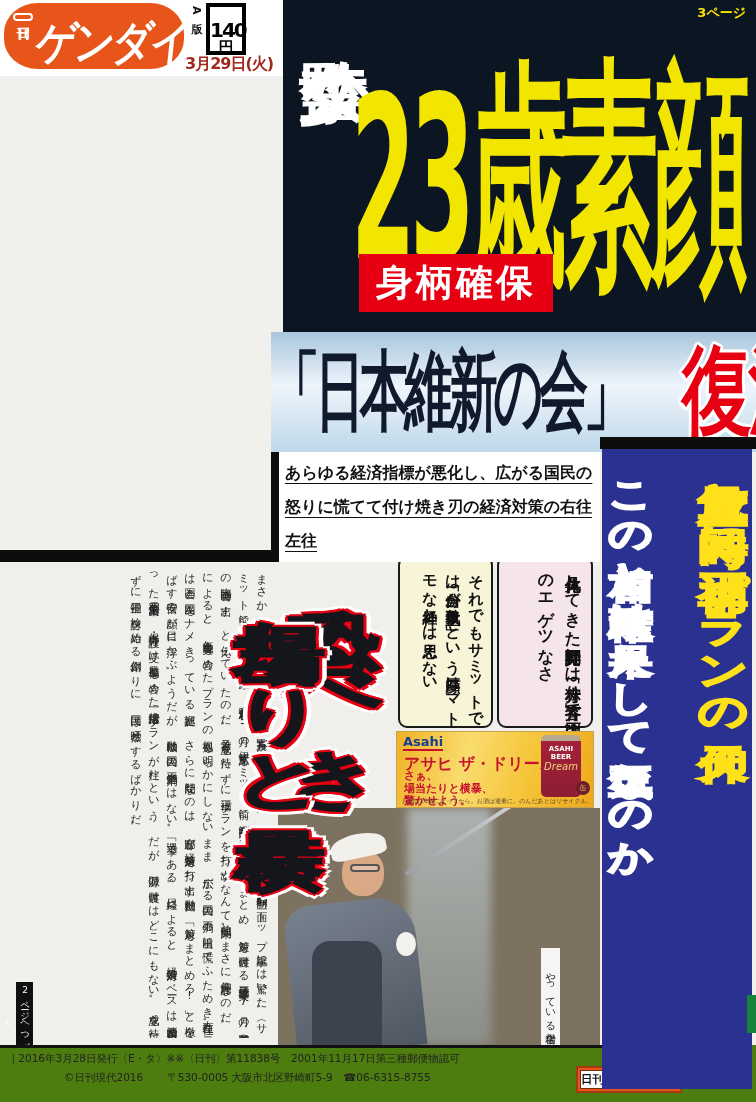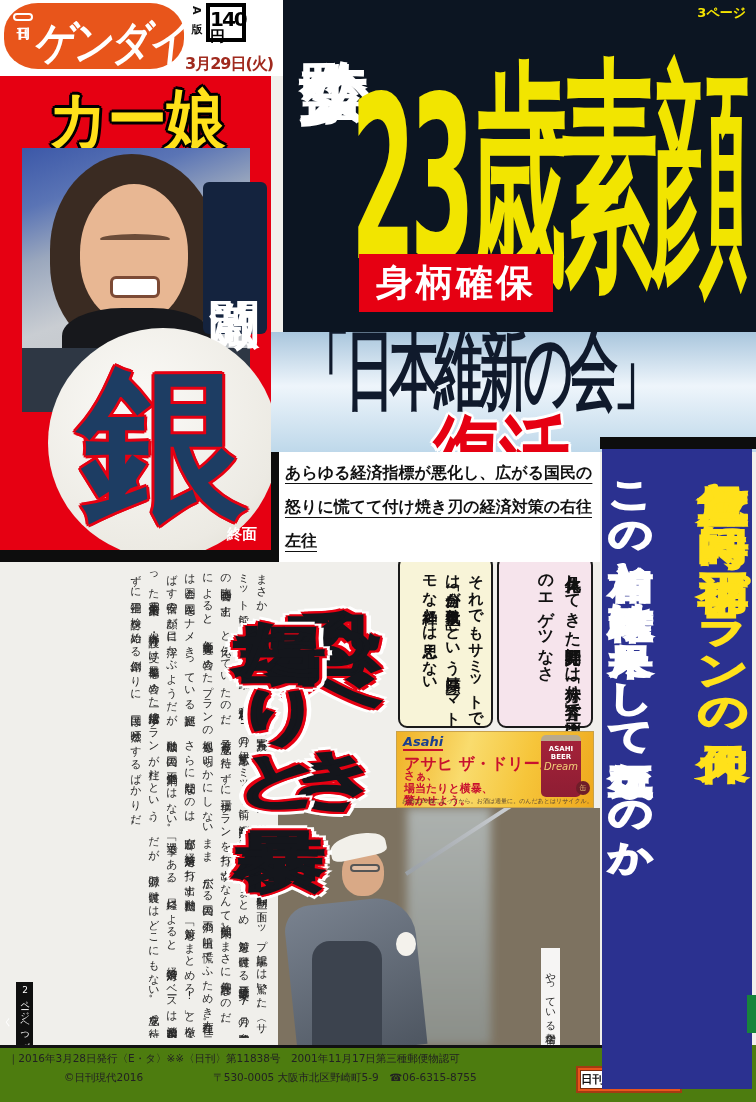--- a/index.html
+++ b/index.html
@@ -11,21 +11,21 @@
   .ol-red { text-shadow:3px 0 0 #e60012,-3px 0 0 #e60012,0 3px 0 #e60012,0 -3px 0 #e60012,2px 2px 0 #e60012,-2px 2px 0 #e60012,2px -2px 0 #e60012,-2px -2px 0 #e60012; }
   .ol-redwhite { text-shadow:3px 0 0 #e60012,-3px 0 0 #e60012,0 3px 0 #e60012,0 -3px 0 #e60012,2.5px 2.5px 0 #e60012,-2.5px 2.5px 0 #e60012,2.5px -2.5px 0 #e60012,-2.5px -2.5px 0 #e60012,6px 0 0 #fff,-6px 0 0 #fff,0 6px 0 #fff,0 -6px 0 #fff,4.5px 4.5px 0 #fff,-4.5px 4.5px 0 #fff,4.5px -4.5px 0 #fff,-4.5px -4.5px 0 #fff; }
   .ol-white { text-shadow:3px 0 0 #fff,-3px 0 0 #fff,0 3px 0 #fff,0 -3px 0 #fff,2px 2px 0 #fff,-2px 2px 0 #fff,2px -2px 0 #fff,-2px -2px 0 #fff; }
 
   
   .masthead { left:0; top:0; width:283px; height:76px; background:#fff; z-index:4; }
   .logo { left:4px; top:3px; width:180px; height:66px; background:#e8551b; border-radius:34px/30px; }
   .logo-small { left:9px; top:10px; writing-mode:vertical-rl; color:#fff; font-size:13px; font-weight:700; border:2px solid #fff; border-radius:12px; padding:2px 1px; line-height:1.05; }
   .logo-main { left:36px; top:8px; color:#fff; font-size:40px; font-weight:900; letter-spacing:-3px; transform:skewX(-6deg) scaleY(1.15); transform-origin:left top; white-space:nowrap; }
   .edition { left:188px; top:6px; writing-mode:vertical-rl; font-size:11px; font-weight:700; color:#111; }
-  .price-box { left:206px; top:3px; width:40px; height:39px; border:4px solid #000; background:#fff; line-height:1; padding-top:2px; }
+  .price-box { left:206px; top:3px; width:40px; height:52px; border:4px solid #000; background:#fff; text-align:center; line-height:1; padding-top:13px; }
   .price-box .num { font-size:20px; font-weight:900; letter-spacing:-2px; display:block; }
   .price-box .yen { font-size:15px; font-weight:900; display:block; }
   .date-line { left:185px; top:54px; font-size:16px; font-weight:900; color:#a02a1e; letter-spacing:-1px; white-space:nowrap; }
 
   
   .top-block { left:283px; top:0; width:473px; height:332px; background:#0c1522; z-index:3; }
   .page-ref-top { right:10px; top:4px; color:#f5e400; font-size:13px; font-weight:700; }
   .kicker { left:8px; top:12px; writing-mode:vertical-rl; text-orientation:upright; color:#fff; font-size:62px; font-weight:900; line-height:76px; transform:scaleX(1.12); transform-origin:left top; }
   .h23 { left:68px; top:100px; color:#f2e500; font-size:116px; font-weight:900; white-space:nowrap; letter-spacing:-8px; transform:scale(0.84,2.05); transform-origin:left center; }
   .h23 .digits { font-size:0.95em; letter-spacing:-6px; }
@@ -41,21 +41,21 @@
   .curler-mouth { position:absolute; left:88px; top:128px; width:50px; height:22px; background:#fff; border:3px solid #7c4a35; border-radius:6px; }
   .curler-scarf { position:absolute; left:40px; top:160px; width:150px; height:70px; border-radius:40%; background:#17181c; }
   .curler-jacket { position:absolute; left:0px; top:200px; width:230px; height:70px; background:#2e3744; }
   .gekito-box { right:4px; top:106px; width:64px; height:152px; background:#14233e; border-radius:6px; color:#fff; writing-mode:vertical-rl; text-orientation:upright; font-size:50px; font-weight:900; line-height:64px; padding-top:6px; text-align:center; }
   .silver-circle { left:48px; top:252px; width:230px; height:230px; border-radius:50%; background:radial-gradient(circle at 40% 35%,#fbfaf7,#eceae3 70%,#dddacf); display:flex; align-items:center; justify-content:center; }
   .silver-kanji { color:#1d3d63; font-size:168px; font-weight:900; line-height:1; }
   .shumen { right:14px; bottom:8px; color:#fff; font-size:15px; font-weight:700; }
   .black-rule-left { left:0; top:550px; width:279px; height:12px; background:#0d0d0d; z-index:5; }
 
   
-  .ishin-bar { left:271px; top:332px; width:485px; height:120px; background:linear-gradient(180deg,#a9c6dd 0%,#eef5fb 45%,#bed8ea 100%); display:flex; align-items:center; overflow:hidden; z-index:3;flex-direction:column; }
+  .ishin-bar { left:271px; top:332px; width:485px; height:120px; background:linear-gradient(180deg,#a9c6dd 0%,#eef5fb 45%,#bed8ea 100%); display:flex; align-items:center; overflow:hidden; z-index:3; }
   .ishin-black { font-size:58px; font-weight:900; color:#101a2c; white-space:nowrap; letter-spacing:-5px; transform:scale(0.84,1.5); transform-origin:left center; }
   .ishin-red { font-size:78px; font-weight:900; color:#e60012; white-space:nowrap; letter-spacing:-4px; transform:scale(0.9,1.25); transform-origin:left center; margin-left:-14px; }
 
   
   .lede-zone { left:279px; top:452px; width:321px; height:110px; background:#fff; z-index:2; }
   .black-rule-vert { left:271px; top:452px; width:8px; height:110px; background:#0d0d0d; z-index:3; }
   .lede-text { left:6px; top:4px; width:308px; font-size:16px; font-weight:800; line-height:34px; color:#111; text-decoration:underline; text-underline-offset:5px; }
 
   
   .banner-topbar { left:600px; top:437px; width:156px; height:12px; background:#0d0d0d; z-index:3; }
@@ -67,21 +67,21 @@
   .main-zone { left:0; top:562px; width:602px; height:483px; background:#f0efeb; z-index:1; }
   .headline-v { writing-mode:vertical-rl; text-orientation:upright; color:#14161c; font-weight:900; z-index:6; }
   .kyofu { left:300px; top:4px; font-size:62px; line-height:68px; transform:scaleX(1.5); transform-origin:center top; }
   .baatari { left:247px; top:16px; font-size:60px; line-height:67px; transform:scaleX(1.5); transform-origin:center top; }
   .callout { border:2.5px solid #1a1a1a; border-radius:9px; writing-mode:vertical-rl; text-orientation:upright; font-weight:700; color:#111; padding:6px 4px; z-index:4; }
   .callout-pink { left:497px; top:-6px; width:96px; height:172px; background:#f6e4ec; font-size:16px; line-height:27px; }
   .callout-cream { left:398px; top:-6px; width:95px; height:172px; background:#f8f4d8; font-size:15px; line-height:23px; }
 
   
   .ad { left:396px; top:169px; width:198px; height:77px; background:linear-gradient(105deg,#f0b125 0%,#f9dc6e 35%,#f6c53a 65%,#eea81d 100%); border:1px solid #c9a24a; overflow:hidden; z-index:4; }
-  .ad-brand { left:6px; top:3px; color:#1a3f8f; font-size:13px; font-weight:900; font-style:italic; border-bottom:2px solid #c8102e; line-height:1.1; }
+  .ad-brand { left:6px; top:3px; color:#1a3f8f; font-size:13px; font-weight:900; border-bottom:2px solid #c8102e; line-height:1.1; }
   .ad-product { left:7px; top:22px; color:#c8102e; font-size:16px; font-weight:900; white-space:nowrap; }
   .ad-copy { left:7px; top:38px; color:#c8102e; font-size:11px; font-weight:700; line-height:12.5px; }
   .beer-can { right:12px; top:3px; width:40px; height:62px; border-radius:5px; background:linear-gradient(180deg,#b8a98e 0 6px,#a32239 6px,#8e1d33 100%); color:#fff; text-align:center; overflow:hidden; }
   .beer-can .can-t1 { display:block; font-size:7px; font-weight:900; margin-top:10px; letter-spacing:0; }
   .beer-can .can-t2 { display:block; font-size:10px; font-style:italic; color:#f3d27a; }
   .ad-badge { right:3px; bottom:12px; width:14px; height:14px; border-radius:50%; background:#6f1d29; color:#f3d27a; font-size:7px; line-height:14px; text-align:center; }
   .ad-fine { left:5px; bottom:1px; font-size:6px; color:#5a4632; white-space:nowrap; }
 
   
   .golf-photo { left:278px; top:246px; width:322px; height:237px; overflow:hidden; background:#7d7260; z-index:2; }
@@ -98,21 +98,21 @@
 
   
   .article { left:8px; top:4px; width:262px; height:472px; writing-mode:vertical-rl; text-orientation:upright; font-size:11px; line-height:18px; letter-spacing:1px; color:#26262а; color:#262626; overflow:hidden; z-index:2; }
   .continued { left:16px; top:420px; width:17px; height:68px; background:#0f0f0f; color:#fff; writing-mode:vertical-rl; text-orientation:upright; font-size:9px; line-height:17px; text-align:center; z-index:7; }
 
   
   .footer { left:0; top:1045px; width:756px; height:59px; background:#4d7c0f; z-index:2; }
   .footer-rule { left:0; top:0; width:612px; height:3px; background:#111; }
   .footer-l1 { left:8px; top:7px; font-size:10.5px; color:#222; white-space:nowrap; }
   .footer-l2 { left:64px; top:26px; font-size:10.5px; color:#222; white-space:nowrap; }
-  .footer-l2 .addr { margin-left:70px; }
+  .footer-l2 .addr { margin-left:24px; }
   .search-ad { left:576px; top:21px; width:106px; height:27px; background:#e8551b; border:2px solid #a33b12; display:flex; align-items:center; gap:2px; padding:2px; z-index:8; }
   .search-field { flex:1; background:#fff; border:1px solid #7c2d0c; font-size:11.5px; font-weight:700; text-align:center; color:#111; line-height:17px; height:19px; overflow:hidden; white-space:nowrap; }
   .search-btn { background:#2e241c; color:#fff; font-size:10px; font-weight:700; padding:2px 3px; line-height:1.2; white-space:nowrap; }
   .cursor-icon { color:#fff; font-size:9px; margin-left:1px; }
   .green-tab { left:747px; top:995px; width:9px; height:38px; background:#17843b; z-index:9; }
 </style>
 </head>
 <body>
 
 <div class="canvas">
@@ -130,36 +130,20 @@
     <div class="abs date-line">3月29日(火)</div>
   </div>
 
   <div class="abs top-block">
     <span class="abs page-ref-top">3ページ</span>
     <div class="abs kicker">少女監禁</div>
     <div class="abs h23"><span class="digits">23</span><span>歳素顔</span></div>
     <div class="abs badge-kakuho">身柄確保</div>
   </div>
 
-  <div class="abs left-panel">
-    <div class="abs kaamusume ol-black">カー娘</div>
-    <div class="abs curler-photo">
-      <div class="curler-hair"></div>
-      <div class="curler-face"></div>
-      <div class="curler-eyes"></div>
-      <div class="curler-mouth"></div>
-      <div class="curler-scarf"></div>
-      <div class="curler-jacket"></div>
-    </div>
-    <div class="abs gekito-box">激闘</div>
-    <div class="abs silver-circle">
-      <span class="silver-kanji ol-red">銀</span>
-    </div>
-    <span class="abs shumen">終面</span>
-  </div>
   <div class="abs black-rule-left"></div>
 
   <div class="abs ishin-bar">
     <span class="ishin-black">「日本維新の会」</span>
     <span class="ishin-red ol-white">復活</span>
 
   </div>
 
   <div class="abs black-rule-vert"></div>
   <div class="abs lede-zone">

